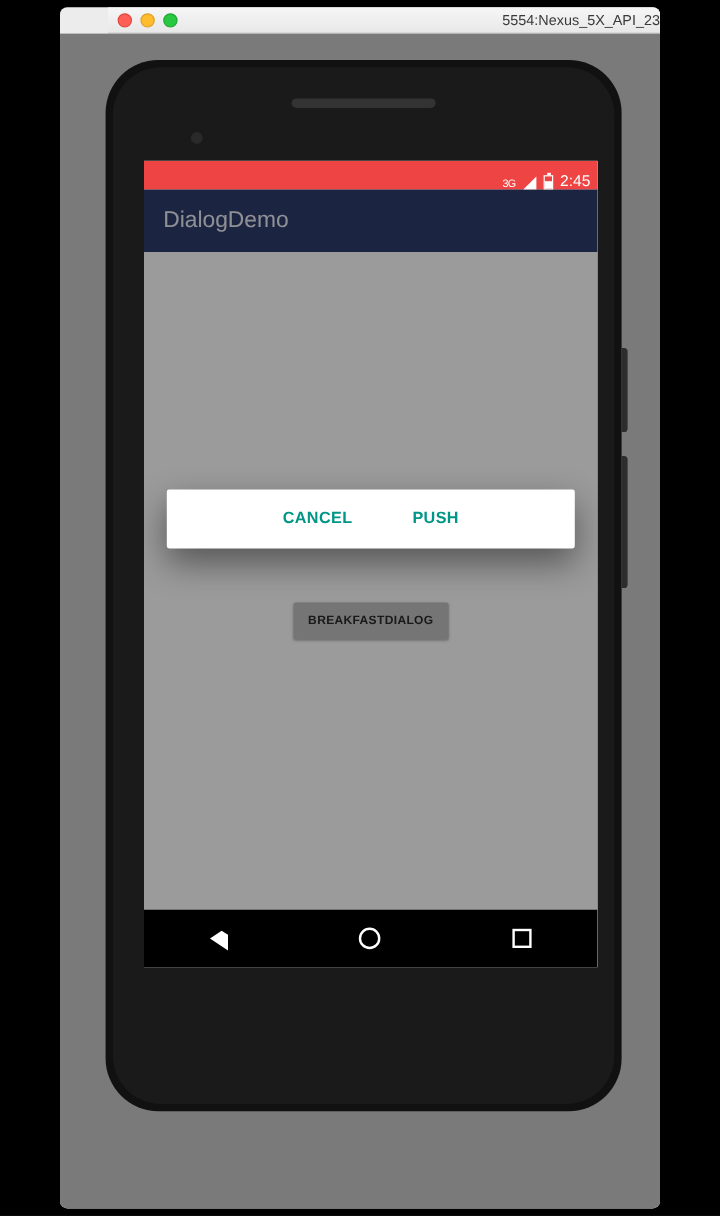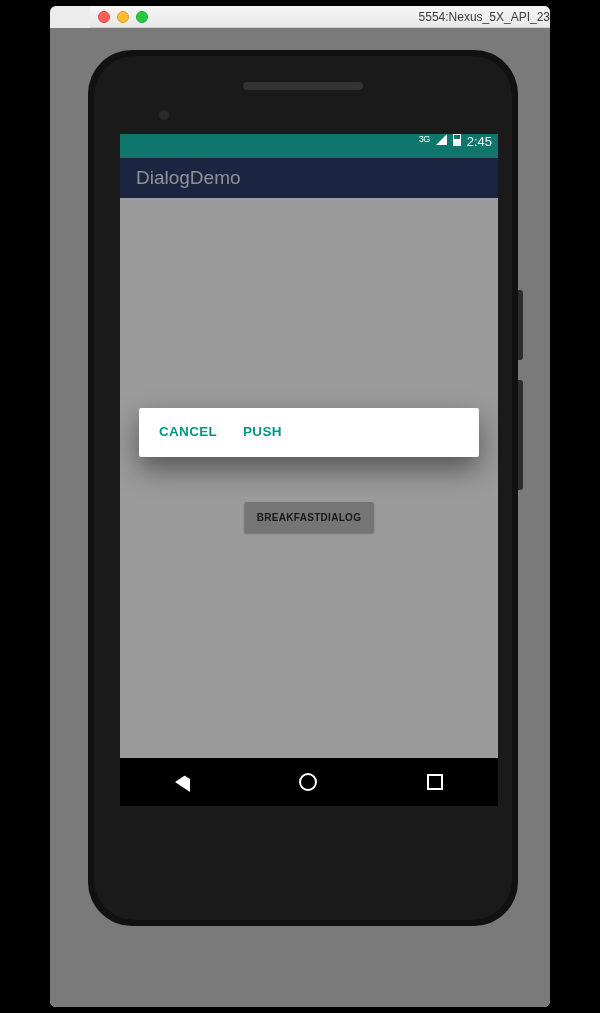--- a/index.html
+++ b/index.html
@@ -23,38 +23,38 @@
   .phone-inner { position:absolute; left:6px; top:6px; right:6px; bottom:6px; background:#1a1a1a; border-radius:40px; }
   .earpiece { position:absolute; left:50%; top:26px; transform:translateX(-50%); width:120px; height:8px; border-radius:6px; background:#333; }
   .camera { position:absolute; left:64px; top:53px; width:12px; height:12px; border-radius:50%; background:#2a2a2a; box-shadow: inset 0 0 2px #000; }
   .side-btn { position:absolute; right:-5px; width:5px; background:#2d2d2d; border-radius:0 3px 3px 0; }
   .side-btn.a { top:240px; height:70px; }
   .side-btn.b { top:330px; height:110px; }
 
   .screen { position:absolute; left:26px; top:78px; width:378px; height:672px; background:#fafafa; overflow:hidden; }
 
   
-  .statusbar { height:24px; background:#0f766e; color:#fff; display:flex; justify-content:flex-end; align-items:flex-start; padding:0 6px; gap:6px; font-size:11px; }
+  .statusbar { height:24px; background:#ef4444; color:#fff; display:flex; justify-content:flex-end; align-items:flex-end; padding:0 6px; gap:6px; font-size:11px; }
   .sig-3g { font-size:9px; letter-spacing:-0.5px; }
   .tri { width:0; height:0; border-style:solid; border-width:0 0 11px 11px; border-color:transparent transparent #fff transparent; display:inline-block; }
   .batt { width:8px; height:12px; border:1px solid #fff; position:relative; display:inline-block; }
   .batt:before{ content:""; position:absolute; top:-3px; left:2px; width:3px; height:2px; background:#fff; }
   .batt:after{ content:""; position:absolute; bottom:0; left:0; right:0; height:60%; background:#fff; }
   .clock { font-weight:400; font-size:13px; }
 
-  .appbar { height:40px; background:#2d3a6a; color:#e6e8f0; display:flex; align-items:center; padding:0 16px; font-size:19px; font-weight:500; }
+  .appbar { height:52px; background:#2d3a6a; color:#e6e8f0; display:flex; align-items:center; padding:0 16px; font-size:19px; font-weight:500; }
   .scrim { position:absolute; inset:0; background:rgba(0,0,0,.38); pointer-events:none; }
   .scrim.full { top:24px; bottom:48px; }
 
   .bg-btn { position:absolute; left:50%; top:368px; transform:translateX(-50%); background:#bdbdbd; color:#2a2a2a; font-size:10px; font-weight:700; letter-spacing:.3px; padding:10px 12px; border-radius:2px; box-shadow:0 1px 2px rgba(0,0,0,.25); }
 
   
   .dialog { position:absolute; left:50%; top:274px; transform:translateX(-50%); width:340px; background:#fff; border-radius:2px; box-shadow:0 12px 28px rgba(0,0,0,.45); z-index:5; }
   .dialog-text { padding:22px 24px 10px; font-size:15px; color:#222; }
-  .dialog-actions { display:flex; justify-content:flex-start; padding:8px 10px 10px; gap:6px; }
+  .dialog-actions { display:flex; justify-content:center; padding:8px 10px 10px; gap:30px; }
   .dlg-btn { background:none; border:none; color:#009688; font-size:13.5px; font-weight:700; letter-spacing:.3px; padding:8px 10px; cursor:pointer; }
 
   
   .navbar { position:absolute; left:0; right:0; bottom:0; height:48px; background:#000; display:flex; align-items:center; justify-content:space-around; }
   .nav-back { width:0; height:0; border-style:solid; border-width:10px 15px 10px 0; border-color:transparent #fff transparent transparent; background:none; }
   .nav-back-inner{ position:absolute; left:4px; top:-7px; width:0; height:0; border-style:solid; border-width:7px 11px 7px 0; border-color:transparent #000 transparent transparent;}
   .nav-home { width:18px; height:18px; border:2px solid #fff; border-radius:50%; }
   .nav-recent { width:16px; height:16px; border:2px solid #fff; }
 </style>
 </head>

